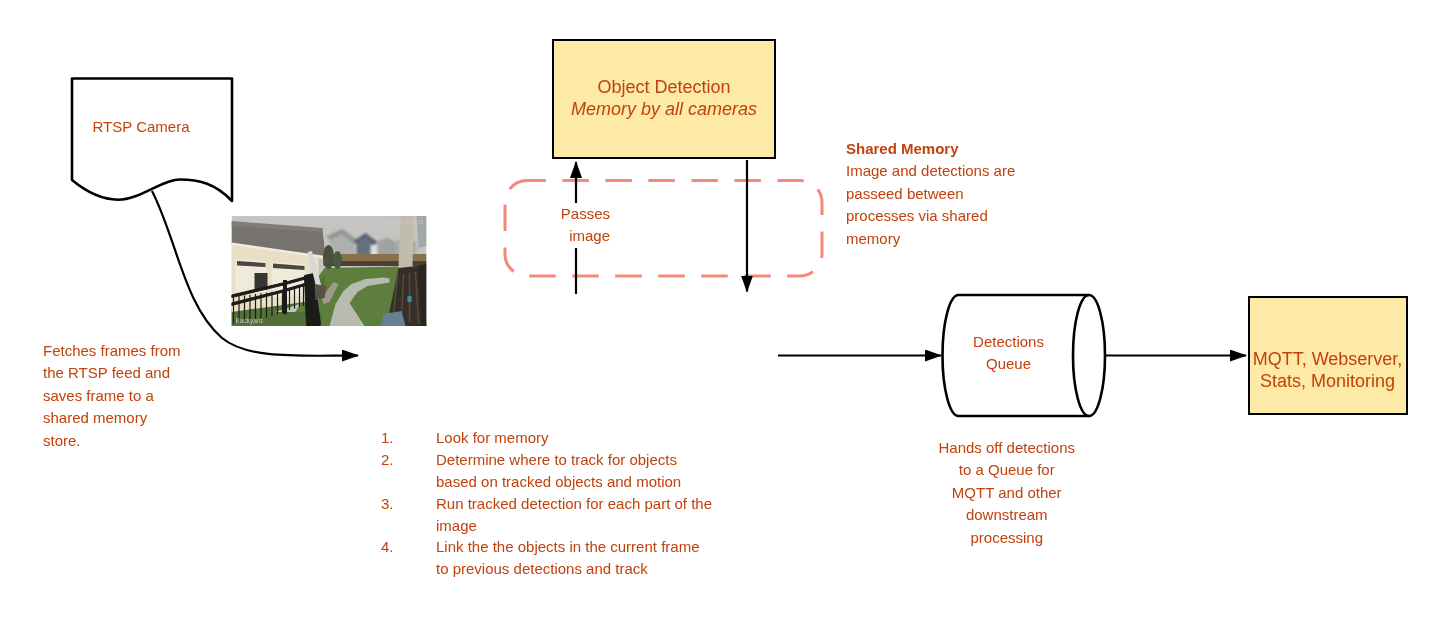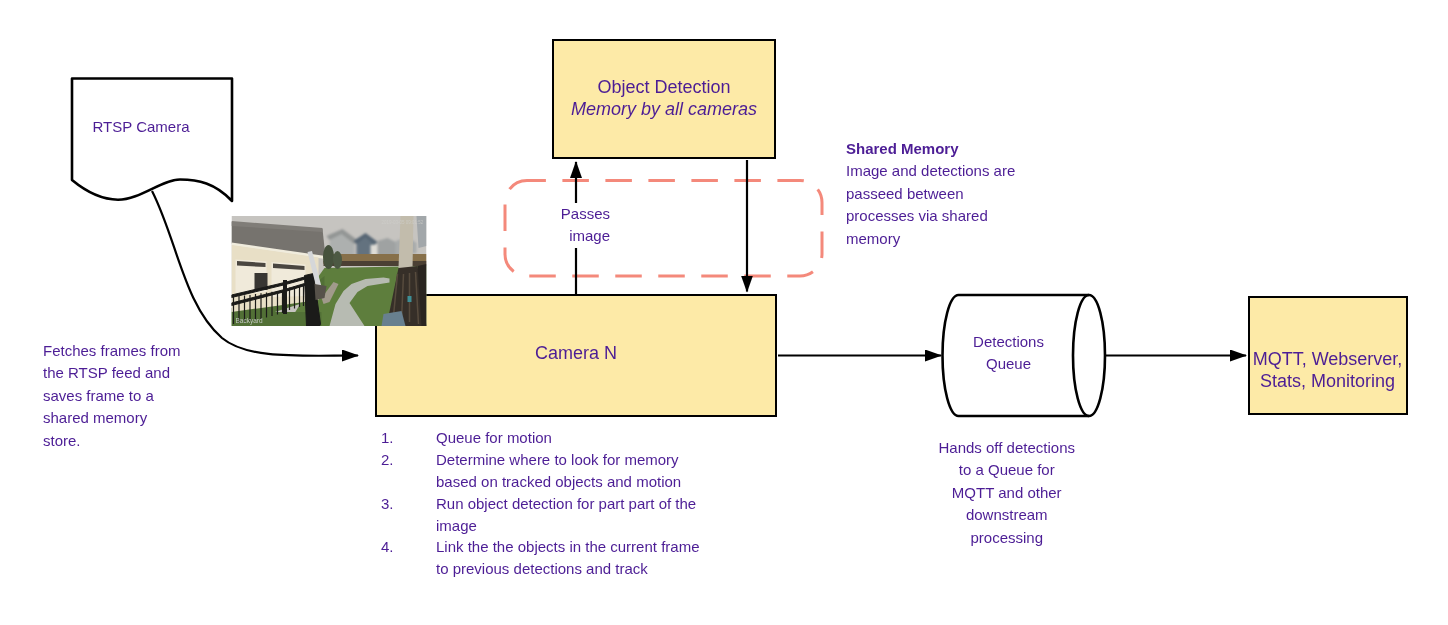--- a/index.html
+++ b/index.html
@@ -1,17 +1,17 @@
 <!DOCTYPE html>
 <html><head>
 <meta charset="utf-8">
 <style>
   html,body{margin:0;padding:0;background:#ffffff;}
   #canvas{position:relative;width:1448px;height:625px;background:#ffffff;overflow:hidden;
-    font-family:"Liberation Sans", sans-serif;color:#4c1d95;}
+    font-family:"Liberation Sans", sans-serif;color:#c2410c;}
   .box{position:absolute;background:#FDEAA7;border:2.6px solid #000;box-sizing:border-box;
     display:flex;align-items:center;justify-content:center;text-align:center;
     font-size:18px;line-height:22px;}
   .txt{position:absolute;font-size:15px;line-height:22.4px;}
   svg{position:absolute;left:0;top:0;}
 </style>
 </head>
 <body>
 <div id="canvas">
   <svg width="1448" height="625" viewBox="0 0 1448 625">
@@ -41,23 +41,20 @@
 
     <line x1="1106" y1="355.5" x2="1246" y2="355.5" stroke="#000" stroke-width="2.2" marker-end="url(#ar)"></line>
 
     <path d="M 1089 295 L 958.5 295 A 16 60.5 0 0 0 958.5 416 L 1089 416 Z" fill="#fff" stroke="none"></path>
     <ellipse cx="1089" cy="355.5" rx="16" ry="60.5" fill="#fff" stroke="#000" stroke-width="2.6"></ellipse>
     <path d="M 1089 295 L 958.5 295 A 16 60.5 0 0 0 958.5 416 L 1089 416" fill="none" stroke="#000" stroke-width="2.6"></path>
   </svg>
 
   <div class="box" style="left:552px;top:39px;width:224px;height:120px;">
     <div style="position:relative;top:-1px;">Object Detection<br><i>Memory by all cameras</i></div>
-  </div>
-  <div class="box" style="left:375px;top:294px;width:402px;height:123px;">
-    <div style="position:relative;top:-2.5px;">Camera N</div>
   </div>
   <div class="box" style="left:1247.5px;top:296px;width:160px;height:119px;">
     <div style="position:relative;top:-3.5px;margin-top:35px;">MQTT, Webserver,<br>Stats, Monitoring</div>
   </div>
 
   <svg width="1448" height="625" viewBox="0 0 1448 625">
     <g transform="translate(231.5,216)" clip-path="url(#pclip)">
       <rect x="0" y="0" width="195" height="110" fill="#C6C4C0"></rect>
 
       <g style="filter:blur(1px)">
@@ -150,32 +147,32 @@
 
   <div class="txt" style="left:43px;top:340px;">Fetches frames from<br>the RTSP feed and<br>saves frame to a<br>shared memory<br>store.</div>
 
   <div class="txt" style="left:938.5px;top:437px;text-align:center;">Hands off detections<br>to a Queue for<br>MQTT and other<br>downstream<br>processing</div>
 
   <div class="txt" style="left:957px;top:331px;width:103px;text-align:center;">Detections<br>Queue</div>
 
   <div class="txt" style="left:381px;top:427.4px;width:420px;line-height:21.8px;">
     <div style="position:relative;">
       <span style="position:absolute;left:0;">1.</span>
-        <span style="position:absolute;left:55px;">Queue for motion</span>
+        <span style="position:absolute;left:55px;">Look for memory</span>
     </div>
     <div style="position:relative;top:21.8px;">
       <span style="position:absolute;left:0;">2.</span>
-        <span style="position:absolute;left:55px;">Determine where to look for memory</span>
+        <span style="position:absolute;left:55px;">Determine where to track for objects</span>
     </div>
     <div style="position:relative;top:43.6px;">
         <span style="position:absolute;left:55px;">based on tracked objects and motion</span>
       </div>
     <div style="position:relative;top:65.4px;">
       <span style="position:absolute;left:0;">3.</span>
-        <span style="position:absolute;left:55px;">Run object detection for part part of the</span>
+        <span style="position:absolute;left:55px;">Run tracked detection for each part of the</span>
     </div>
     <div style="position:relative;top:87.2px;">
         <span style="position:absolute;left:55px;">image</span>
       </div>
     <div style="position:relative;top:109px;">
       <span style="position:absolute;left:0;">4.</span>
         <span style="position:absolute;left:55px;">Link the the objects in the current frame</span>
     </div>
     <div style="position:relative;top:130.8px;">
         <span style="position:absolute;left:55px;">to previous detections and track</span>

